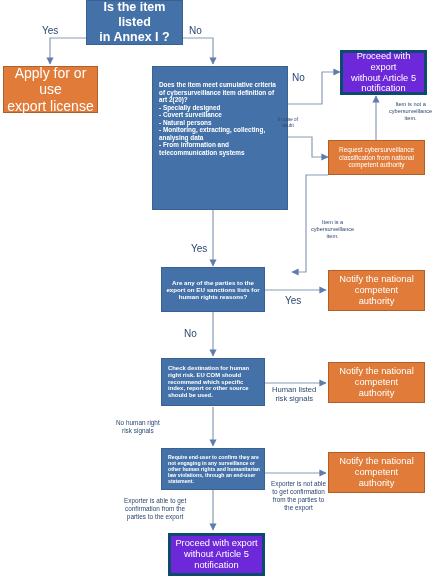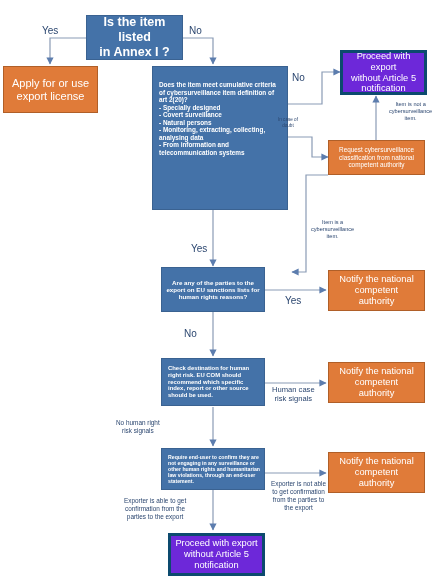--- a/index.html
+++ b/index.html
@@ -96,24 +96,24 @@
 
     <polyline points="265,383 326,383" marker-end="url(#arw)"></polyline>
 
     <polyline points="213,407 213,446" marker-end="url(#arw)"></polyline>
 
     <polyline points="265,473 326,473" marker-end="url(#arw)"></polyline>
 
     <polyline points="213,490 213,530" marker-end="url(#arw)"></polyline>
   </svg>
 
-  <div class="node blue" style="left:86px; top:15px; width:97px; height:45px; font-size:12.5px; font-weight:bold;">Is the item listed
+  <div class="node blue" style="left:86px; top:0px; width:97px; height:45px; font-size:12.5px; font-weight:bold;">Is the item listed
 in Annex I ?</div>
 
-  <div class="node orange" style="left:3px; top:66px; width:95px; height:47px; font-size:11px;">Apply for or use
+  <div class="node orange" style="left:3px; top:66px; width:95px; height:47px; font-size:14px;">Apply for or use
 export license</div>
 
   <div class="node blue left-align" style="left:152px; top:66px; width:136px; height:144px; font-size:6.4px; font-weight:bold; align-items:flex-start; padding-top:14px;">Does the item meet cumulative criteria of  cybersurveillance item definition of art 2(20)?
 -        Specially designed
 -        Covert surveillance
 -        Natural persons
 -        Monitoring, extracting, collecting, analysing data
 -        From information and telecommunication systems</div>
 
   <div class="node green" style="left:340px; top:50px; width:87px; height:45px; font-size:9.3px;">Proceed with export
@@ -160,21 +160,21 @@
   <div class="label" style="left:311px; top:219px; font-size:5.6px;">Item is a
 cybersurveillance
 item.</div>
 
   <div class="label" style="left:191px; top:243px; font-size:10px;">Yes</div>
 
   <div class="label" style="left:285px; top:295px; font-size:10px;">Yes</div>
 
   <div class="label" style="left:184px; top:328px; font-size:10px;">No</div>
 
-  <div class="label" style="left:272px; top:385px; font-size:7.6px;">Human case
+  <div class="label" style="left:272px; top:385px; font-size:7.6px;">Human listed
 risk signals</div>
 
   <div class="label" style="left:116px; top:419px; font-size:6.4px;">No human right
 risk signals</div>
 
   <div class="label" style="left:124px; top:497px; font-size:6.4px;">Exporter is able to get
 confirmation from the
 parties to the export</div>
 
   <div class="label" style="left:271px; top:480px; font-size:6.4px;">Exporter is not able

